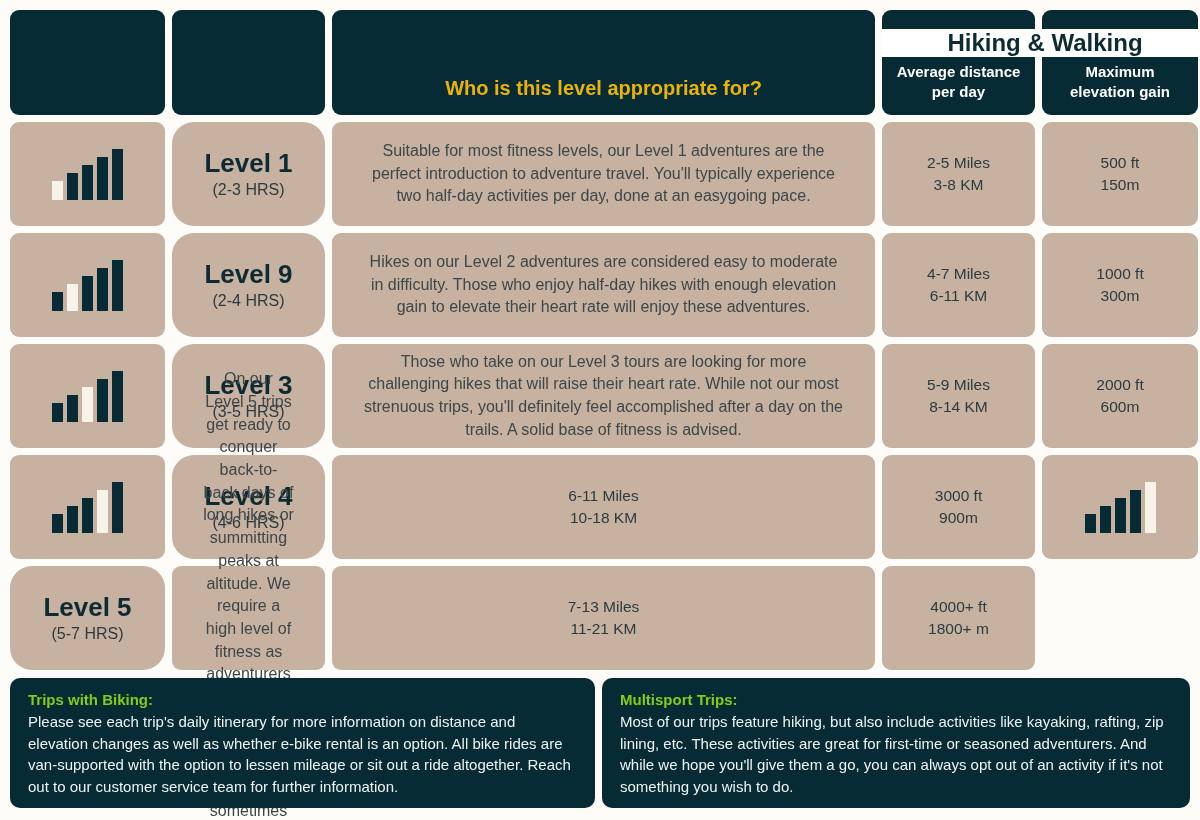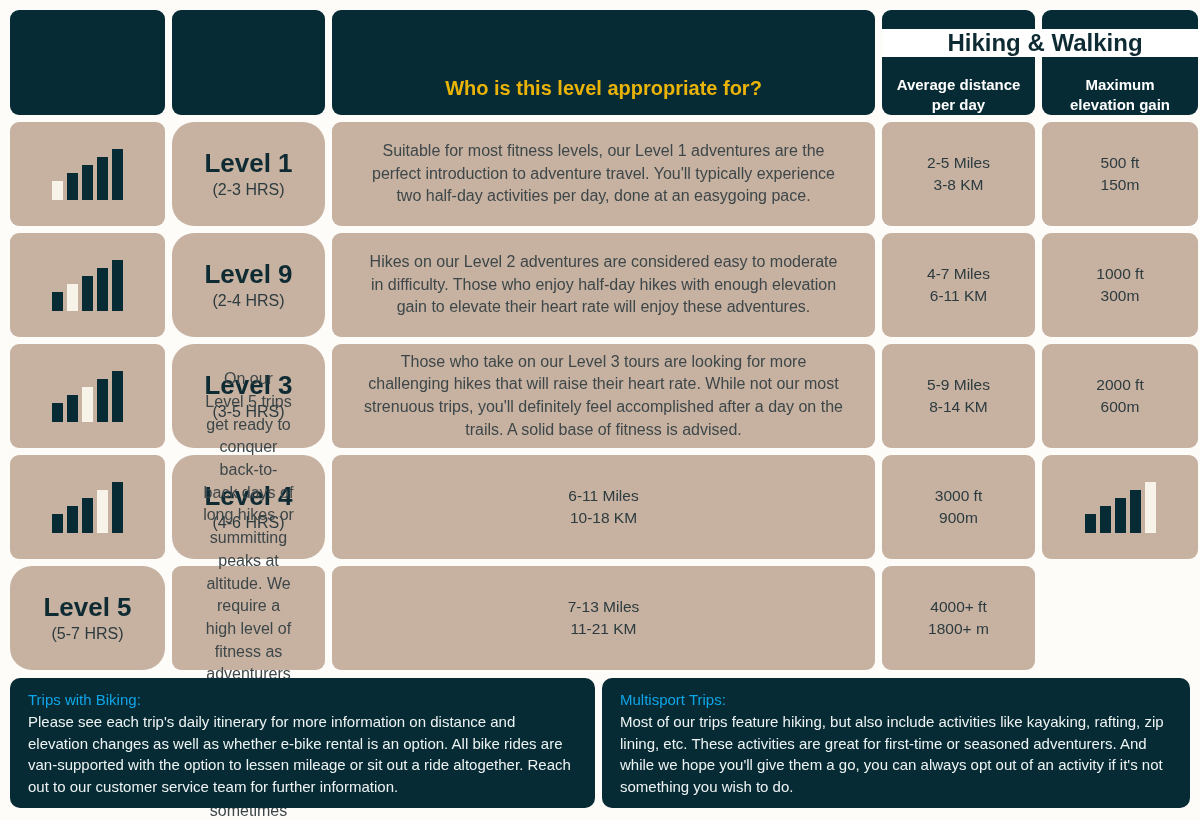--- a/index.html
+++ b/index.html
@@ -33,20 +33,21 @@
     color:#eab308;font-size:20px;font-weight:bold;
   }
   .header-right{
     grid-column:4 / 6;
     position:relative;
     display:flex;gap:7px;
   }
   .hw-cell{
     background:var(--dark);border-radius:9px;
     display:flex;flex-direction:column;justify-content:flex-end;
+    padding-bottom:13px;
   }
   .hw-cell.c4{width:153px;}
   .hw-cell.c5{width:156px;}
   .sub-label{
     color:#fff;font-size:15px;font-weight:bold;line-height:1.35;
     text-align:center;
   }
   .hw-band{
     position:absolute;left:0;right:-10px;top:19px;height:28px;
     background:#ffffff;
@@ -80,21 +81,21 @@
   }
   .footers{display:flex;gap:7px;margin-top:8px;}
   .footnote{
     background:var(--dark);border-radius:10px;
     color:var(--onDark);
     padding:11px 18px 12px 18px;
     height:130px;
   }
   .footnote.left{flex:0 0 585px;}
   .footnote.right{flex:1;}
-  .fn-title{color:#0ea5e9;font-weight:normal;font-size:15px;line-height:1.45;}
+  .fn-title{color:#84cc16;font-weight:bold;font-size:15px;line-height:1.45;}
   .fn-body{font-size:15px;line-height:1.45;}
 </style>
 </head>
 <body>
 
 <div class="table">
 
   <div class="cell head-dark"></div>
   <div class="cell head-dark"></div>
   <div class="cell head-dark head-question">

